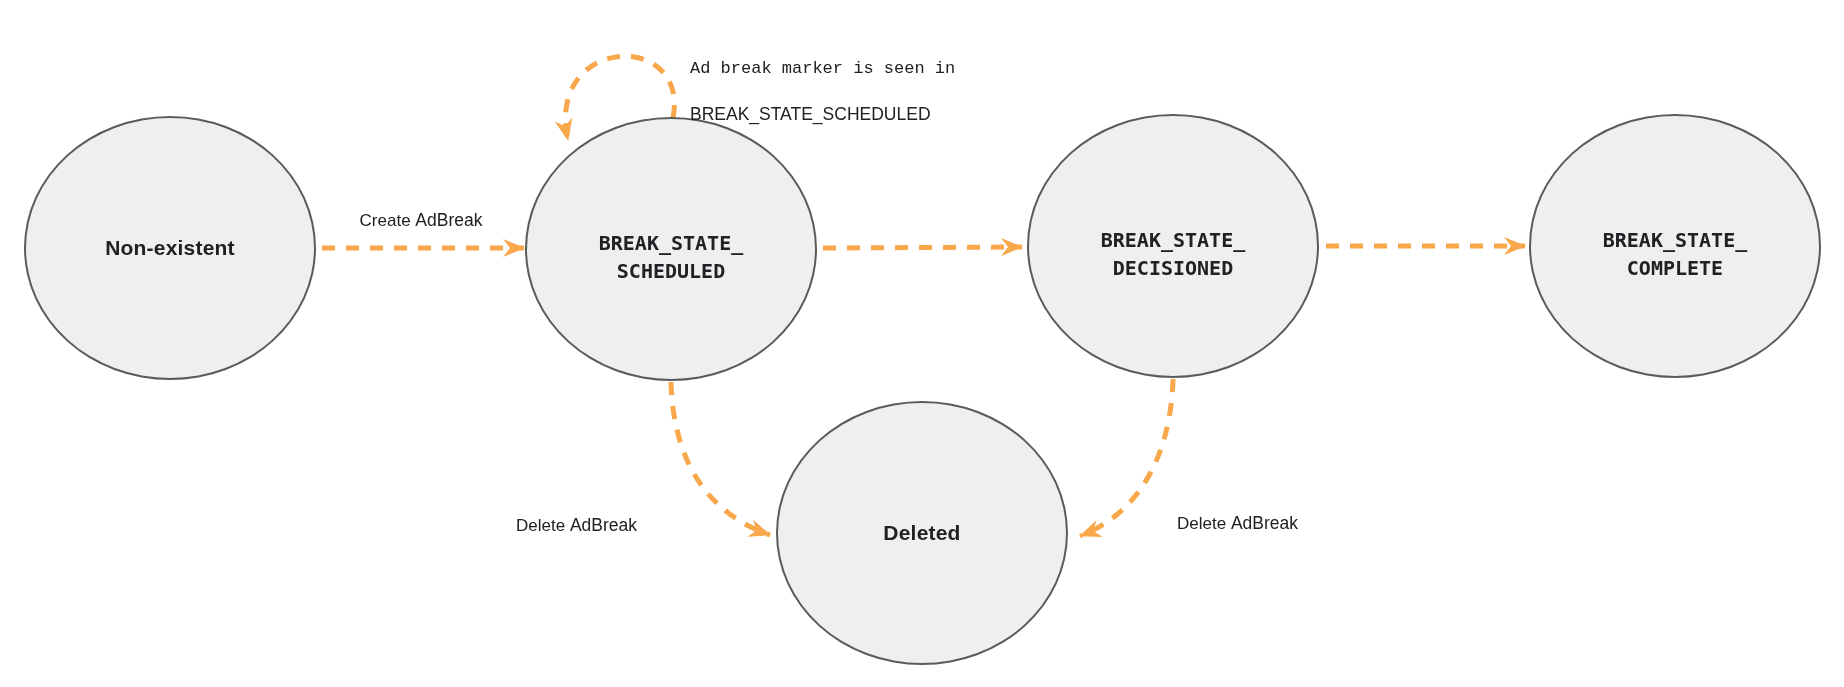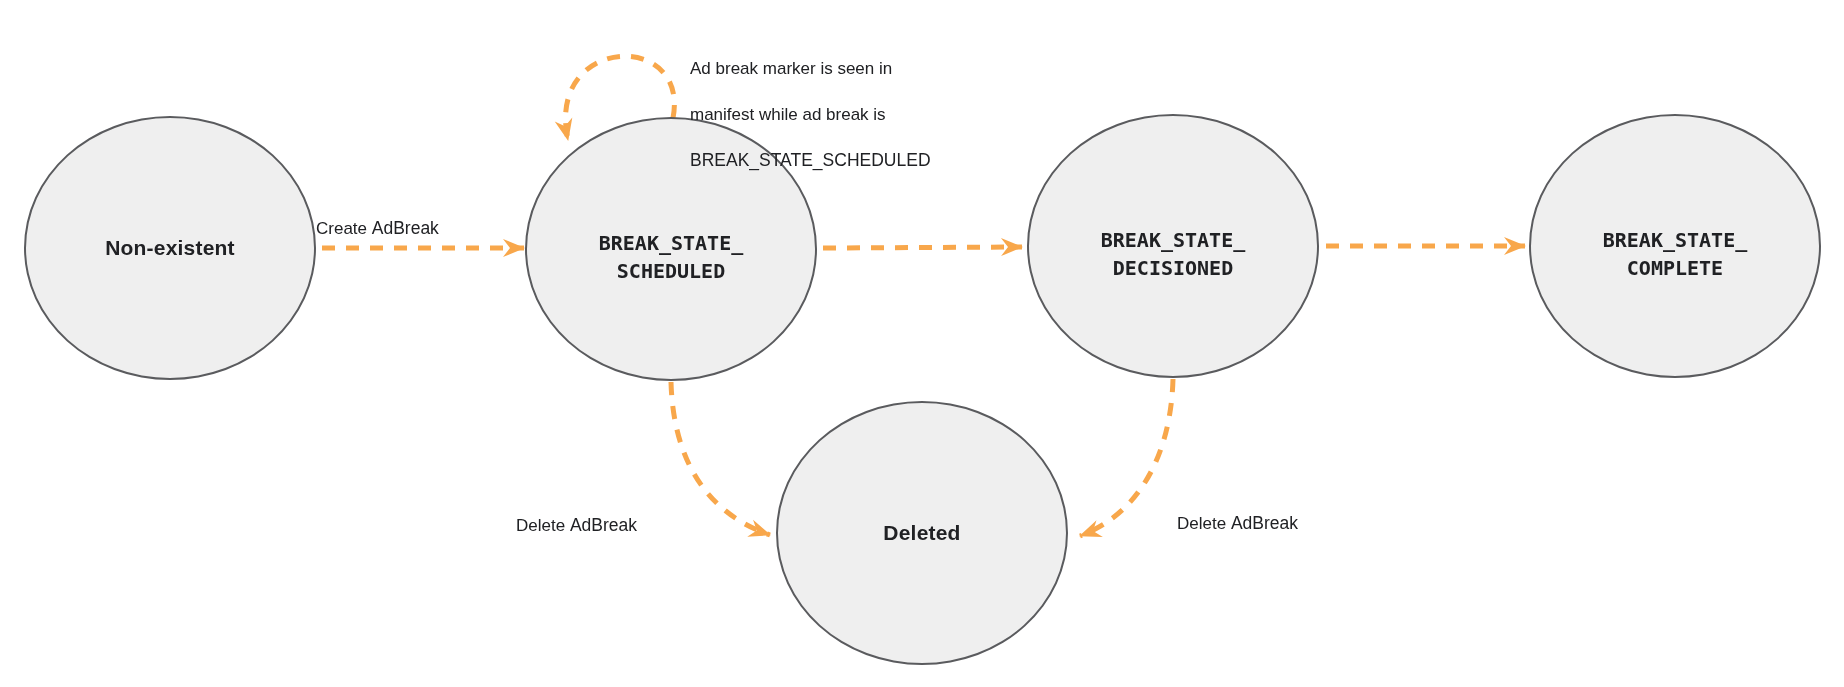--- a/index.html
+++ b/index.html
@@ -34,27 +34,27 @@
   .n2{left:525px;top:117px;}
   .n3{left:1027px;top:114px;}
   .n4{left:1529px;top:114px;}
   .n5{left:776px;top:401px;}
   .edge-label{
     position:absolute;color:var(--text);
     font:400 17px/24px "Liberation Sans",sans-serif;
     white-space:pre-line;
   }
   .edge-label .code{font-family:Liberation Sans, sans-serif;font-size:17.5px;}
-  .lbl-create{left:316px;top:192px;width:210px;}
+  .lbl-create{left:316px;top:184px;width:210px;text-align:center;}
   .lbl-loop{left:690px;top:34px;line-height:23px;}
   .lbl-shortly{left:827px;top:171px;line-height:25px;}
   .lbl-marker{left:1340px;top:172px;line-height:25px;}
   .lbl-del-left{left:516px;top:489px;}
   .lbl-del-right{left:1177px;top:487px;}
-  .block{display:block;}
+  .block{display:block;font-family:Liberation Mono, monospace;}
 </style>
 </head>
 <body>
 
 <div class="canvas">
 
   <svg class="arrows" viewBox="0 0 1844 687" xmlns="http://www.w3.org/2000/svg">
     <defs>
       <marker id="dart" markerUnits="userSpaceOnUse" markerWidth="28" markerHeight="24" refX="23" refY="10" orient="auto">
         <path class="dart" d="M2,1 L24,10 L2,19 L9,10 Z"></path>
@@ -90,21 +90,20 @@
   <div class="state plain n5">
     <span class="state-label">Deleted</span>
   </div>
 
   <div class="edge-label lbl-create">
     <span>Create </span><span class="code">AdBreak</span>
   </div>
 
   <div class="edge-label lbl-loop">
     <span class="block">Ad break marker is seen in</span>
-    <span class="block">manifest while ad break is</span>
     <span class="block code">BREAK_STATE_SCHEDULED</span>
   </div>
 
 
 
   <div class="edge-label lbl-del-left">
     <span>Delete </span><span class="code">AdBreak</span>
   </div>
 
   <div class="edge-label lbl-del-right">

